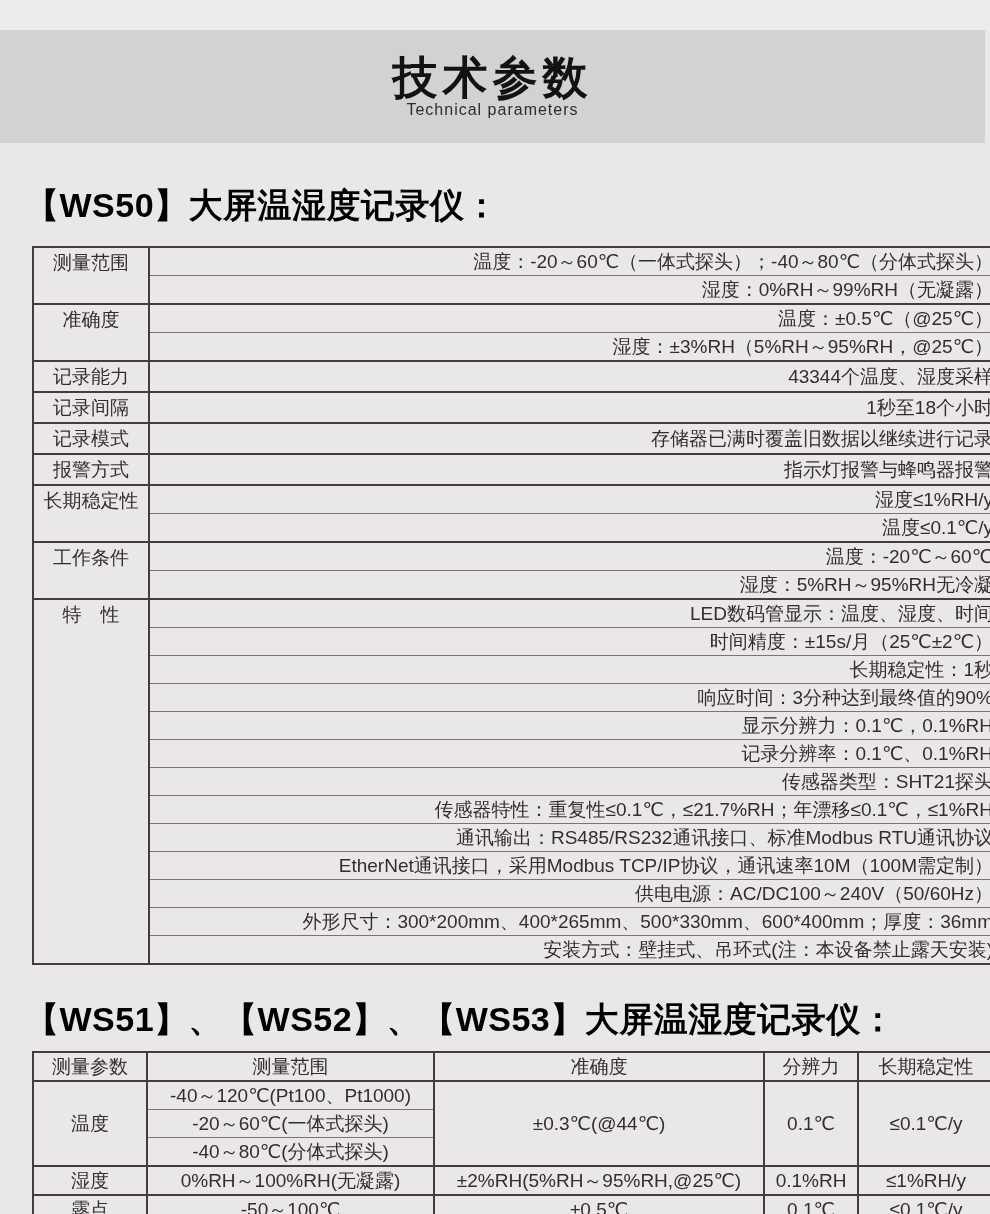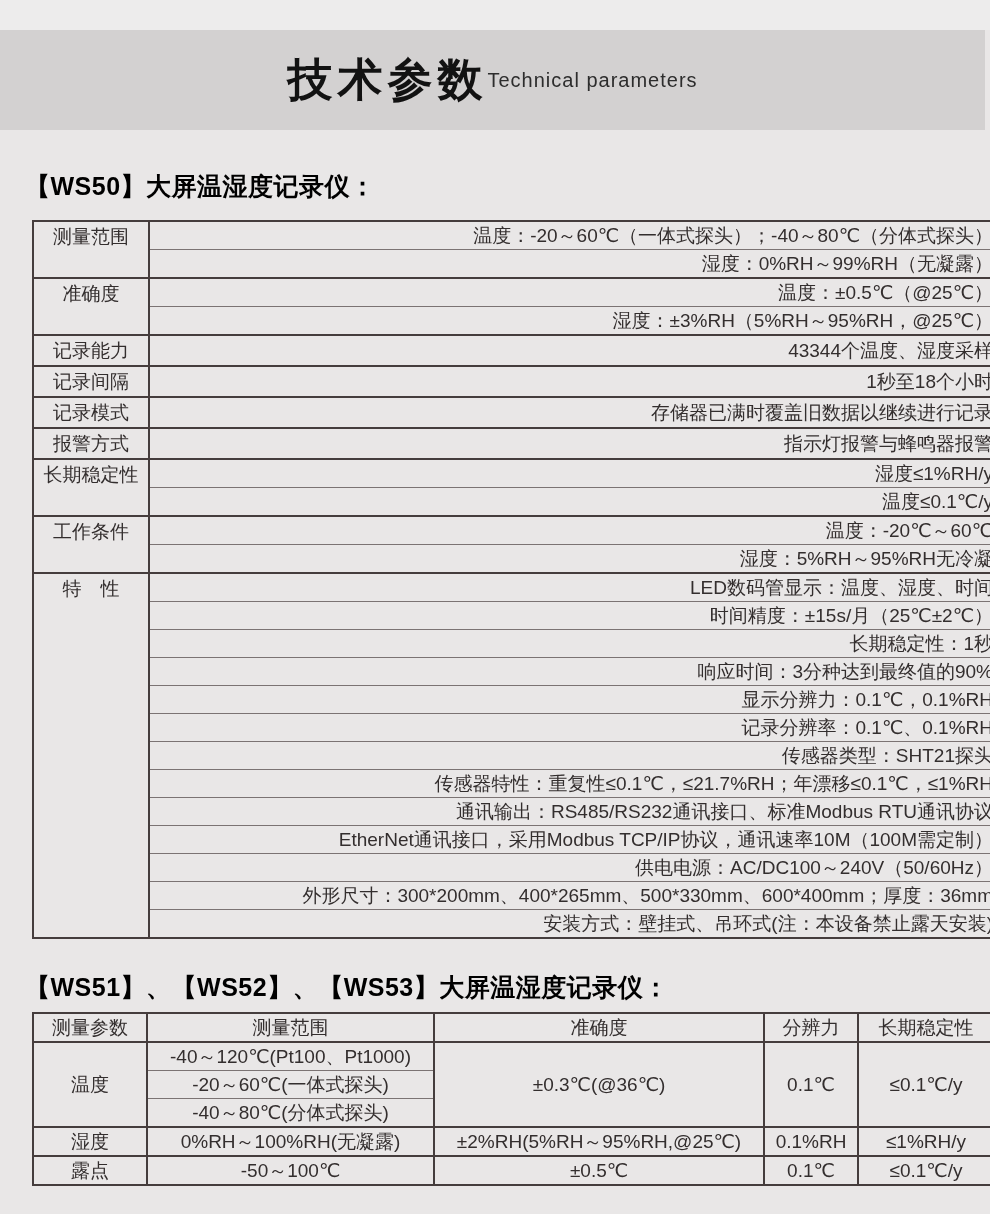--- a/index.html
+++ b/index.html
@@ -8,33 +8,33 @@
     --table-text:#332e2e; --border-dark:#453d3d; --border-thin:#7b7373;
   }
   html,body{margin:0;padding:0;}
   body{
     width:990px;height:1214px;background:var(--page-bg);
     font-family:"Liberation Sans","DejaVu Sans",sans-serif;
     overflow:hidden;position:relative;
   }
   .top-strip{height:30px;background:var(--top-bg);}
   .banner{
-    height:100px;background:var(--banner-bg);margin-right:5px;
-    display:flex;flex-direction:row;align-items:center;justify-content:center;
+    height:113px;background:var(--banner-bg);margin-right:5px;
+    display:flex;flex-direction:column;align-items:center;justify-content:center;
   }
   .banner .title{
     font-size:45px;font-weight:900;color:var(--title-color);
     letter-spacing:5px;line-height:1.05;
   }
   .banner .subtitle{
-    font-size:20px;font-weight:400;color:var(--subtitle-color);
+    font-size:16px;font-weight:400;color:var(--subtitle-color);
     letter-spacing:1px;margin-top:0;
   }
   h2.sec{
-    font-size:25px;font-weight:700;color:var(--heading-color);
+    font-size:34px;font-weight:700;color:var(--heading-color);
     margin:40px 0 17px 25px;letter-spacing:0.5px;
   }
   h2.sec2{margin:32px 0 8px 25px;}
   table.t{
     border-collapse:collapse;table-layout:fixed;width:963px;margin-left:32px;
     color:var(--table-text);font-size:19px;
     border:2px solid var(--border-dark);
   }
   table.t td, table.t th{
     height:27px;white-space:nowrap;overflow:visible;font-weight:400;text-align:center;
@@ -178,21 +178,21 @@
     <th class="vd">测量范围</th>
     <th class="vd">准确度</th>
     <th class="vd">分辨力</th>
     <th class="vd">长期稳定性</th>
   </tr>
   </thead>
   <tbody>
   <tr class="g">
     <td rowspan="3">温度</td>
     <td class="vd">-40～120℃(Pt100、Pt1000)</td>
-    <td class="vd" rowspan="3">±0.3℃(@36℃)</td>
+    <td class="vd" rowspan="3">±0.3℃(@44℃)</td>
     <td class="vd" rowspan="3">0.1℃</td>
     <td class="vd" rowspan="3">≤0.1℃/y</td>
   </tr>
   <tr class="s">
     <td class="vd">-20～60℃(一体式探头)</td>
   </tr>
   <tr class="s">
     <td class="vd">-40～80℃(分体式探头)</td>
   </tr>
   <tr class="g">

